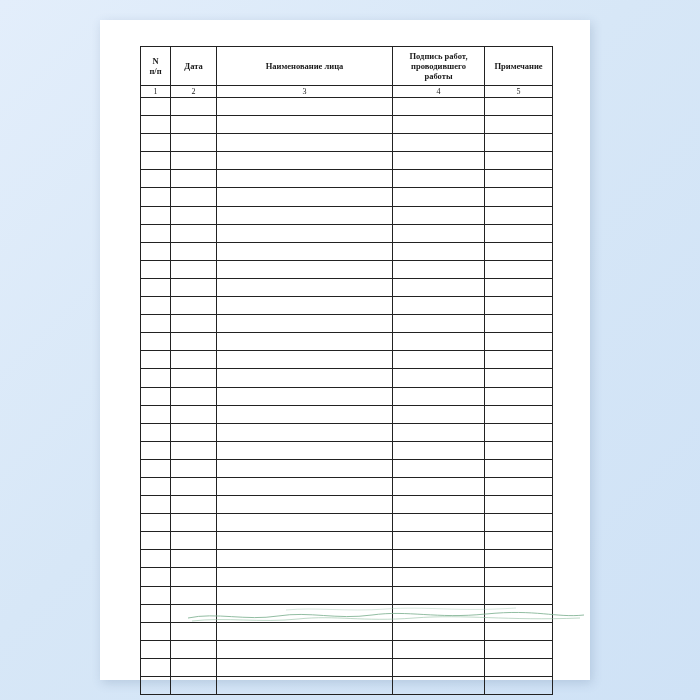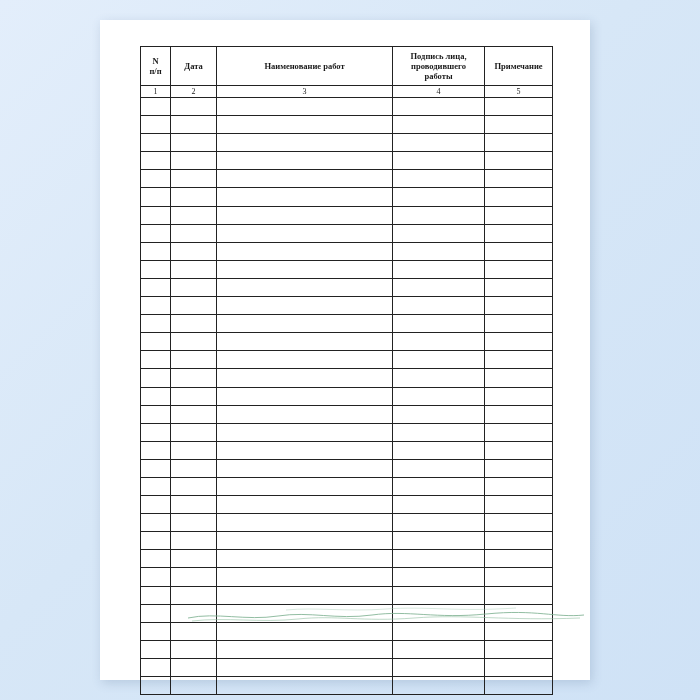--- a/index.html
+++ b/index.html
@@ -101,24 +101,24 @@
         <thead>
           <tr>
             <th class="h-num">
               <div>N</div>
               <div>п/п</div>
             </th>
             <th class="h-num">
               <div>Дата</div>
             </th>
             <th class="h-num">
-              <div>Наименование работ</div>
-            </th>
-            <th class="h-num">
-              <div>Подпись лица,</div>
+              <div>Наименование лица</div>
+            </th>
+            <th class="h-num">
+              <div>Подпись работ,</div>
               <div>проводившего</div>
               <div>работы</div>
             </th>
             <th class="h-num">
               <div>Примечание</div>
             </th>
           </tr>
           <tr class="numrow">
             <td>1</td>
             <td>2</td>

